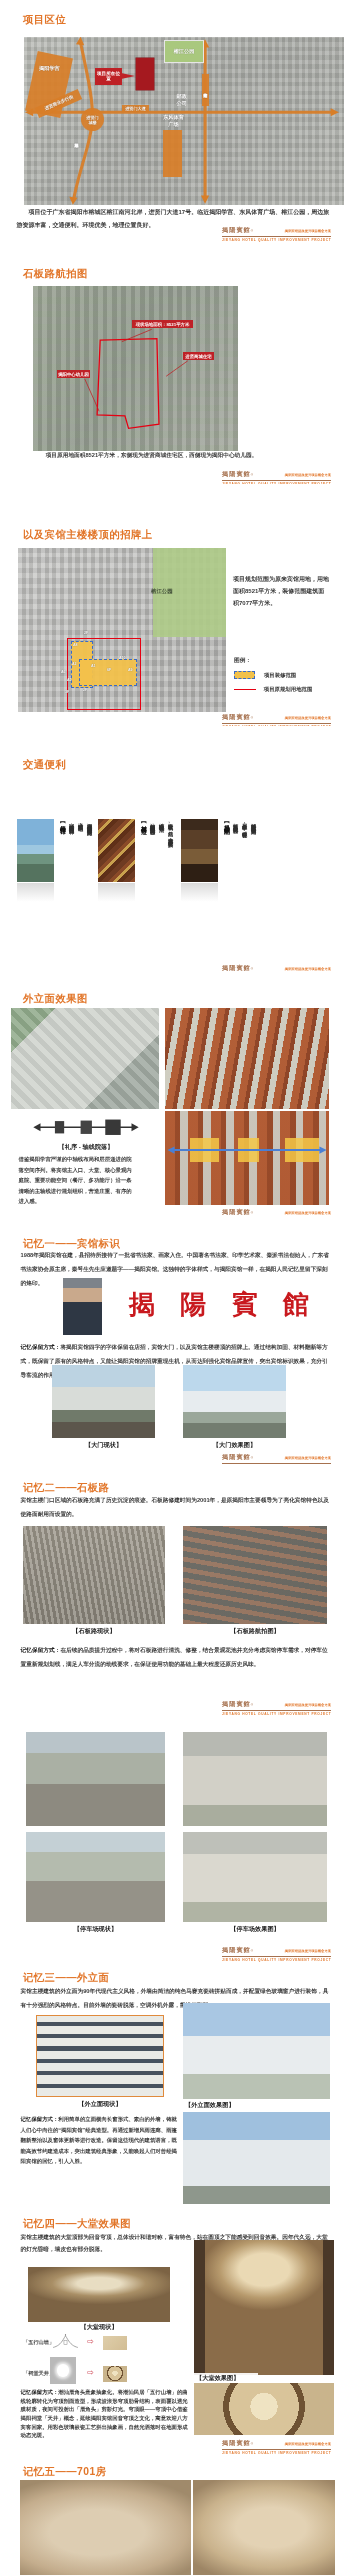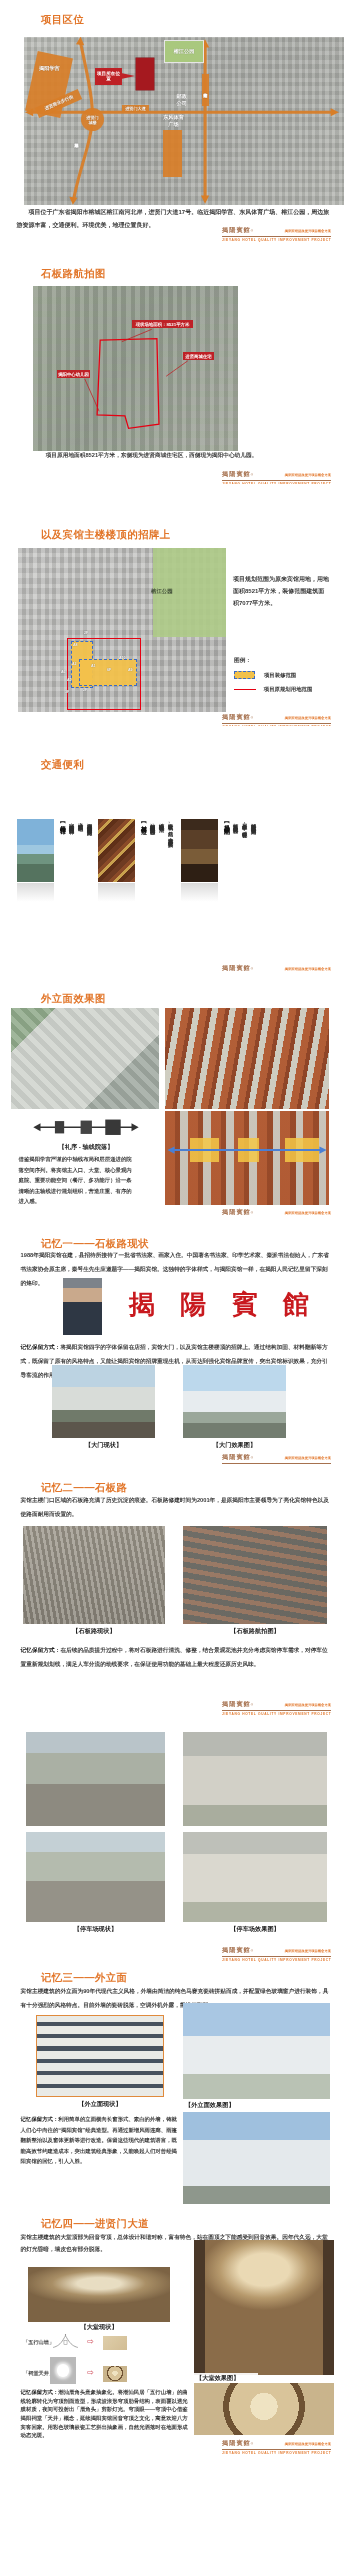--- a/index.html
+++ b/index.html
@@ -1,20 +1,20 @@
 <!DOCTYPE html>
 <html style="font-size:8.2px"><head>
 <meta charset="utf-8">
 <style>
   html,body{margin:0;padding:0;background:#ffffff;}
   .page{position:relative;width:347px;height:2576px;background:#fff;overflow:hidden;
         font-family:"Liberation Sans","DejaVu Sans",sans-serif;}
   .slide{position:relative;width:347px;overflow:hidden;}
   .abs{position:absolute;}
-  .stitle{font-size:10.3px;font-weight:bold;color:#E2762A;letter-spacing:0.5px;margin-left:18px;}
+  .stitle{font-size:10.3px;font-weight:bold;color:#E2762A;letter-spacing:0.5px;}
   .para{font-size:6px;color:#3b3b3b;font-weight:600;line-height:2.1;}
   .cap{font-size:6.2px;font-weight:bold;color:#1f1f1f;text-align:center;}
   .redlabel{background:#BE2126;color:#fff;font-size:4.4px;font-weight:bold;
             display:flex;align-items:center;justify-content:center;text-align:center;line-height:1.15;}
   .maplab{color:#fff;font-weight:bold;text-shadow:0 0 1px rgba(0,0,0,.45);}
   .orange-road{background:rgba(216,126,40,.92);}
   
   .footer{width:109px;}
   .f-row{display:flex;align-items:baseline;border-bottom:0.5px solid #A6714E;padding-bottom:1px;}
   .f-logo{font-family:"Liberation Serif","DejaVu Serif",serif;font-weight:bold;color:#A6714E;
@@ -292,21 +292,21 @@
       <div class="f-row">
           <span class="f-logo">揭陽賓館</span>
           <span class="f-mark">®</span>
           <span class="f-sub">揭阳宾馆品质提升项目概念方案</span>
         </div>
 
     </div>
   </section>
 
   <section class="slide" style="height:247px">
-    <div class="stitle abs" style="left:23px;top:18.5px">记忆一——石板路现状</div>
+    <div class="stitle abs" style="left:23px;top:18.5px">记忆一——宾馆标识</div>
     <div class="para abs" style="left:20.6px;top:31px;width:309px;line-height:2.45;font-size:5.7px">1988年揭阳宾馆在建，县招待所接待了一批省书法家、画家入住。中国著名书法家、印学艺术家、秦派书法创始人，广东省书法家协会原主席，秦咢生先生应邀题字——揭阳宾馆。这独特的字体样式，与揭阳宾馆一样，在揭阳人民记忆里留下深刻的烙印。</div>
 
     <div class="abs ph-portrait" style="left:63px;top:60px;width:39px;height:57px"></div>
     <div class="abs" style="left:129px;top:68px;width:180px;height:36px;display:flex;justify-content:space-between;align-items:center;
          font-family:'Liberation Serif','DejaVu Serif',serif;font-size:26px;font-weight:bold;color:#C8191E">
       <span>揭</span>
       <span>陽</span>
       <span>賓</span>
       <span>館</span>
     </div>
@@ -383,21 +383,21 @@
     </div>
 
     <div class="abs ph-facade-render" style="left:183px;top:41px;width:147px;height:96px"></div>
     <div class="abs" style="left:183px;top:138px;width:68px;height:10.3px;background:#fff;display:flex;align-items:center">
       <span class="cap" style="width:100%;text-align:left;padding-left:2.1px">【外立面效果图】</span>
     </div>
     <div class="abs ph-facade-render2" style="left:183px;top:150px;width:147px;height:92px"></div>
   </section>
 
   <section class="slide" style="height:245px">
-    <div class="stitle abs" style="left:23px;top:8.2px">记忆四——进贤门大道</div>
+    <div class="stitle abs" style="left:23px;top:8.2px">记忆四——大堂效果图</div>
     <div class="para abs" style="left:20.6px;top:21.6px;width:309px;line-height:2.2;font-size:5.7px">宾馆主楼建筑的大堂顶部为回音穹顶，总体设计和谐对称，富有特色，站在圆顶之下能感受到回音效果。因年代久远，大堂的灯光昏暗，墙皮也有部分脱落。</div>
 
     <div class="abs ph-lobby" style="left:28px;top:58px;width:142px;height:55px"></div>
     <div class="cap abs" style="left:28px;top:114px;width:142px">【大堂现状】</div>
 
     <div class="abs" style="left:23px;top:130px;font-size:5.2px;font-weight:600;color:#444">「五行山墙」</div>
     <svg class="abs" style="left:52px;top:123px" width="27" height="17.5" viewBox="0 0 52 34">
       <path d="M2,30 C10,28 16,24 22,14 C25,8 27,8 26,4 C25,8 27,8 30,14 C36,24 42,28 50,30" stroke="#8a8a8a" stroke-width="1.5" fill="none"></path>
       <rect x="23" y="16" width="6" height="8" fill="none" stroke="#8a8a8a"></rect>
     </svg>
@@ -424,15 +424,20 @@
     <div class="footer abs" style="left:222px;top:230px">
       <div class="f-row">
           <span class="f-logo">揭陽賓館</span>
           <span class="f-mark">®</span>
           <span class="f-sub">揭阳宾馆品质提升项目概念方案</span>
         </div>
       <div class="f-en">JIEYANG HOTEL QUALITY IMPROVEMENT PROJECT</div>
     </div>
   </section>
 
+  <section class="slide" style="height:121px">
+    <div class="stitle abs" style="left:23px;top:11.3px">记忆五——701房</div>
+    <div class="abs ph-room1" style="left:19.6px;top:26px;width:171px;height:95px"></div>
+    <div class="abs ph-room2b" style="left:193px;top:26px;width:142px;height:95px"></div>
+  </section>
 
 </div>
 
 
 </body></html>

